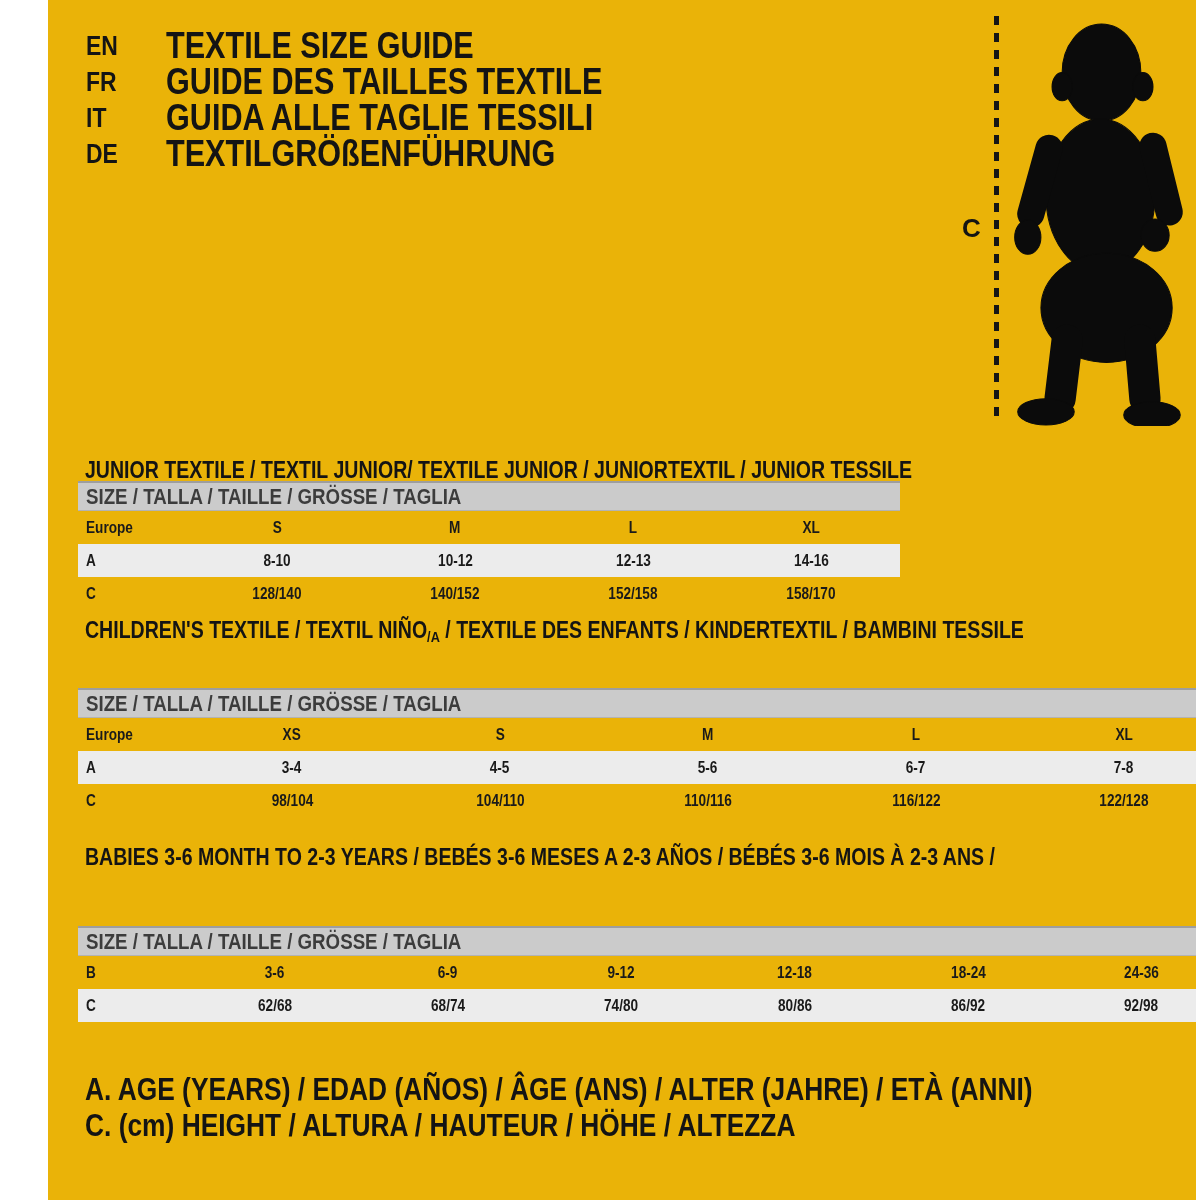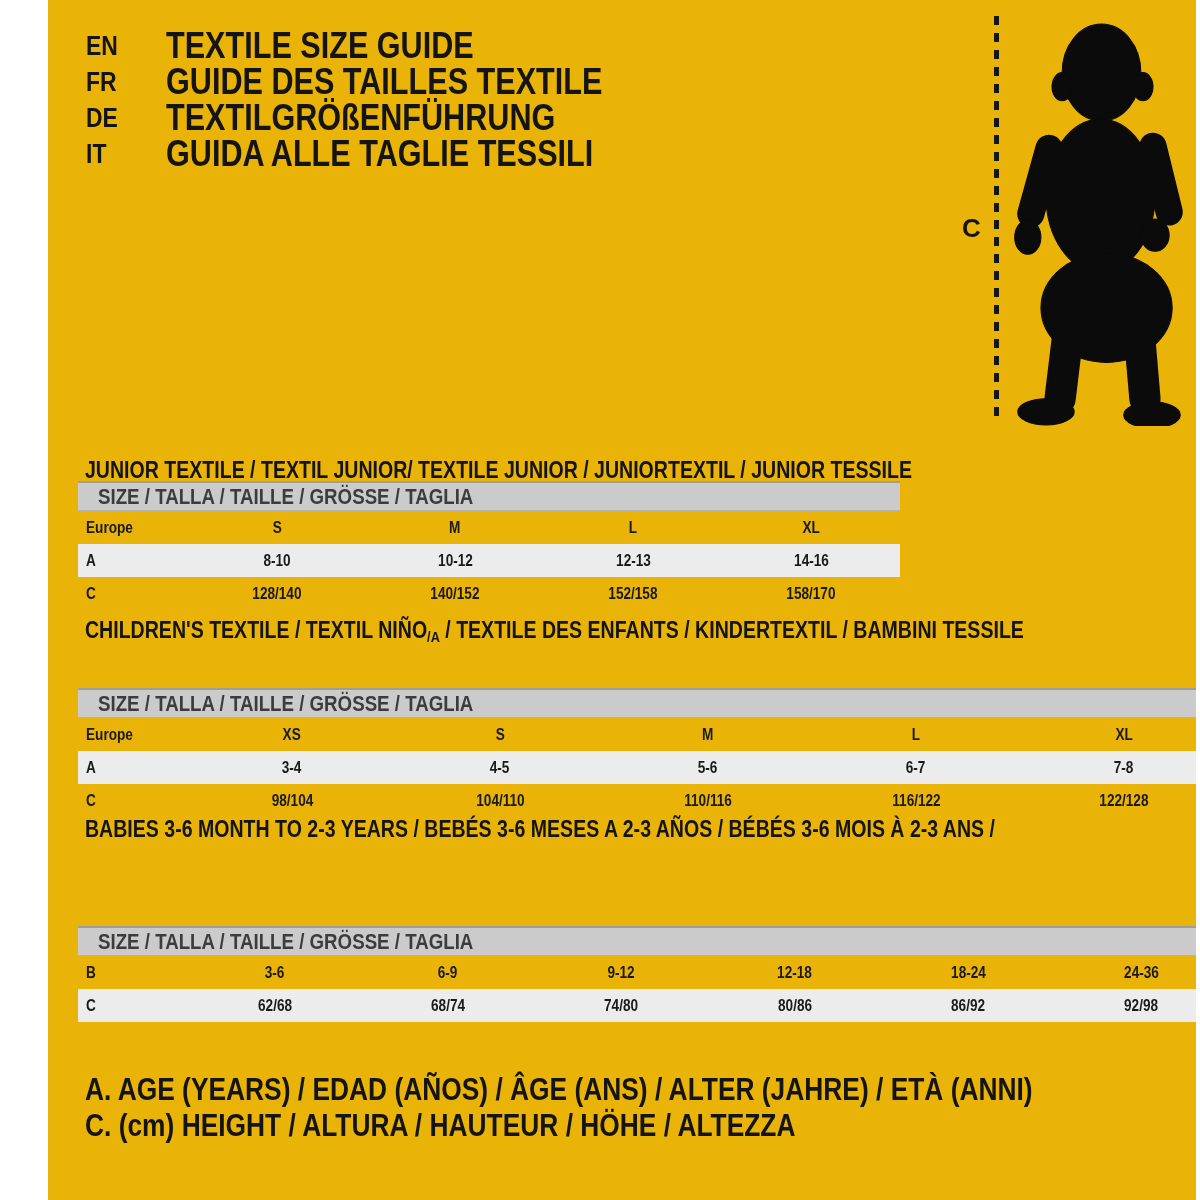--- a/index.html
+++ b/index.html
@@ -23,33 +23,33 @@
     position:absolute; left:46px; top:6px; width:5px; height:404px;
     background:repeating-linear-gradient(to bottom, #161616 0 9px, transparent 9px 17px);
   }
   .measure-label { position:absolute; left:14px; top:203px; font-size:26px; font-weight:700; }
   .toddler { position:absolute; left:54px; top:2px; width:198px; height:414px; }
 
   
   .heading { position:absolute; font-size:23px; font-weight:700; line-height:28px; white-space:nowrap; }
   #h1 { left:37px; top:456px; }
   #h2 { left:37px; top:616px; }
-  #h3a { left:37px; top:815px; }
+  #h3a { left:37px; top:843px; }
   #h3b { left:37px; top:879px; }
   .subsmall { font-size:15px; vertical-align:-4px; }
 
   
   .size-table { position:absolute; left:30px; }
   #t1 { top:481px; width:822px; }
   #t2 { top:688px; width:1150px; }
   #t3 { top:926px; width:1150px; }
   .t-header {
     box-sizing:border-box; height:30px; background:#cbcbcb;
     border-top:2px solid #9e9e9e; border-bottom:1px solid #b3b3b3;
-    display:flex; align-items:center; padding-left:20px;
+    display:flex; align-items:center; padding-left:8px;
     font-size:22px; font-weight:700; color:#3c3c3c;
   }
   .t-row { display:grid; height:33px; align-items:center; font-size:16px; font-weight:700; color:#1a1a1a; }
   .cols4 { grid-template-columns:110px repeat(4, 1fr); }
   .cols5 { grid-template-columns:110px repeat(5, 1fr); }
   .cols6 { grid-template-columns:110px repeat(6, 1fr); }
   .t-row.stripe { background:#ececec; }
   .row-label { padding-left:8px; }
   .cell { text-align:center; }
 
@@ -65,26 +65,26 @@
   <div class="lang-block">
     <div class="lang-row">
       <span class="lang-code"><span class="cx-l">EN</span></span>
       <span class="lang-title"><span class="cx-l">TEXTILE SIZE GUIDE</span></span>
     </div>
     <div class="lang-row">
       <span class="lang-code"><span class="cx-l">FR</span></span>
       <span class="lang-title"><span class="cx-l">GUIDE DES TAILLES TEXTILE</span></span>
     </div>
     <div class="lang-row">
+      <span class="lang-code"><span class="cx-l">IT</span></span>
+      <span class="lang-title"><span class="cx-l">GUIDA ALLE TAGLIE TESSILI</span></span>
+    </div>
+    <div class="lang-row">
       <span class="lang-code"><span class="cx-l">DE</span></span>
       <span class="lang-title"><span class="cx-l">TEXTILGRÖßENFÜHRUNG</span></span>
-    </div>
-    <div class="lang-row">
-      <span class="lang-code"><span class="cx-l">IT</span></span>
-      <span class="lang-title"><span class="cx-l">GUIDA ALLE TAGLIE TESSILI</span></span>
     </div>
   </div>
 
   <div class="figure">
     <div class="measure-line"></div>
     <div class="measure-label">C</div>
     <svg class="toddler" viewBox="0 0 195 410" aria-hidden="true">
       <g fill="#0b0b0b" stroke="#0b0b0b">
         <ellipse cx="98" cy="60" rx="39" ry="48"></ellipse>
         <ellipse cx="59" cy="74" rx="10" ry="14"></ellipse>

